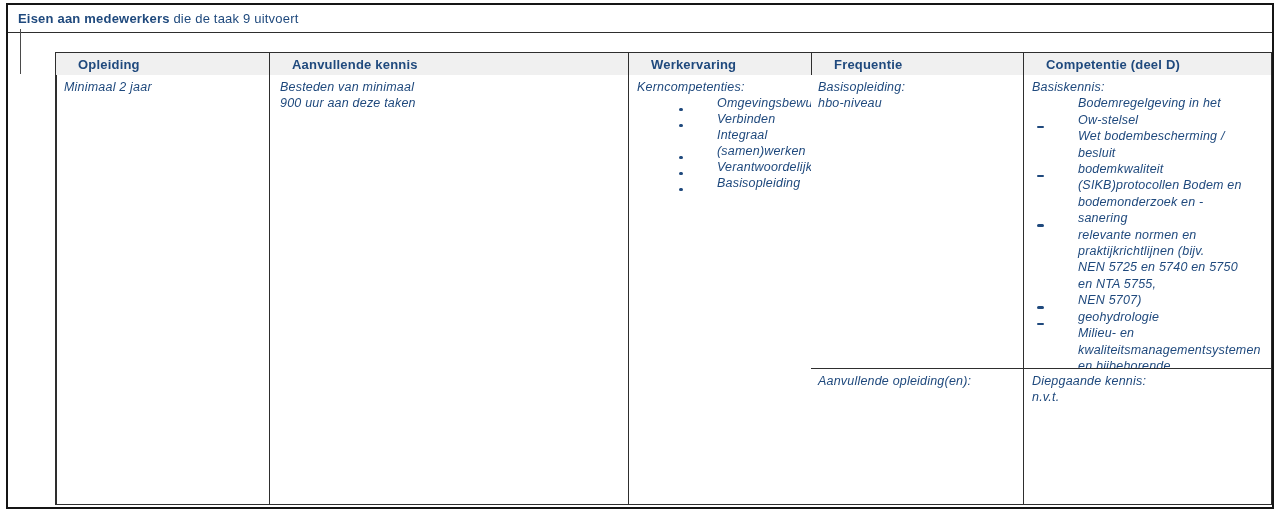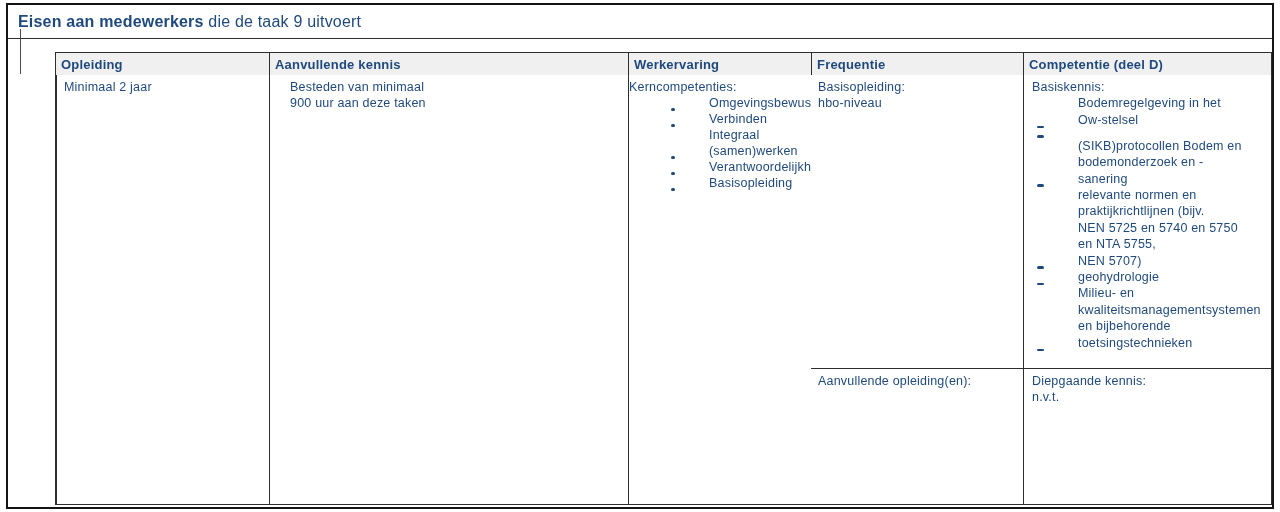--- a/index.html
+++ b/index.html
@@ -16,26 +16,26 @@
     overflow: hidden;
   }
   
   .outer {
     position: absolute;
     left: 6px; top: 3px;
     width: 1268px; height: 506px;
     border: 2px solid #151515;
   }
   .title-row {
-    height: 34px;
+    height: 28px;
     border-bottom: 1px solid #2e2e2e;
     display: flex;
     align-items: center;
     padding-left: 10px;
-    font-size: 16px;
+    font-size: 13px;
     letter-spacing: 0.2px;
     white-space: pre;
   }
   .title-row .b { font-weight: bold; }
   
   .gutter-line {
     position: absolute;
     left: 20px; top: 29px;
     width: 1px; height: 45px;
     background: #4a4a4a;
@@ -51,38 +51,39 @@
     grid-template-rows: 22px 293px auto;
     font-size: 12.5px;
     letter-spacing: 0.2px;
   }
   .hcell {
     background: #F0F0F0;
     font-weight: bold;
     font-size: 13px;
     display: flex;
     align-items: center;
-    padding-left: 5px;
+    padding-left: 22px;
     border-left: 1px solid #2e2e2e;
   }
   .hcell.first { border-left: none; }
   .cell {
     padding: 4px 6px 0 7px;
     line-height: 16px;
     border-left: 1px solid #2e2e2e;
     overflow: hidden;
+    font-style: italic;
   }
   .cell.first { border-left: none; }
   .cell.rtop { border-top: 1px solid #2e2e2e; }
   .span2 { grid-row: 2 / span 2; }
   .ml { white-space: pre-line; }
   
   .col2 { line-height: 16.4px; padding-left: 8px; padding-right: 24px; }
-  .col4 { padding-left: 20px; }
-  .col5 { padding-left: 0; padding-right: 2px; }
+  .col4 { padding-left: 10px; }
+  .col5 { padding-left: 8px; padding-right: 2px; }
   
   .li { display: flex; align-items: flex-end; gap: 12px; }
   .li .btick { flex: none; display: block; }
   .dash {
     width: 7px; height: 2.5px;
     background: #1F497D;
     border-radius: 1.5px;
     margin-top: 7px;
   }
   .col2 .btick-wrap { flex: none; width: 34px; padding-left: 5px; }
@@ -125,20 +126,22 @@
       <div class="li">
           <span class="btick-wrap">
             <span class="btick dash"></span>
           </span>
           <span class="txt ml">Bodemregelgeving in het Ow-stelsel</span>
         </div>
       <div class="li">
           <span class="btick-wrap">
             <span class="btick dash"></span>
           </span>
+          <span class="txt ml">Wet bodembescherming / besluit
+bodemkwaliteit</span>
         </div>
       <div class="li">
           <span class="btick-wrap">
             <span class="btick dash"></span>
           </span>
           <span class="txt ml">(SIKB)protocollen Bodem en
 bodemonderzoek en -sanering</span>
         </div>
       <div class="li">
           <span class="btick-wrap">

